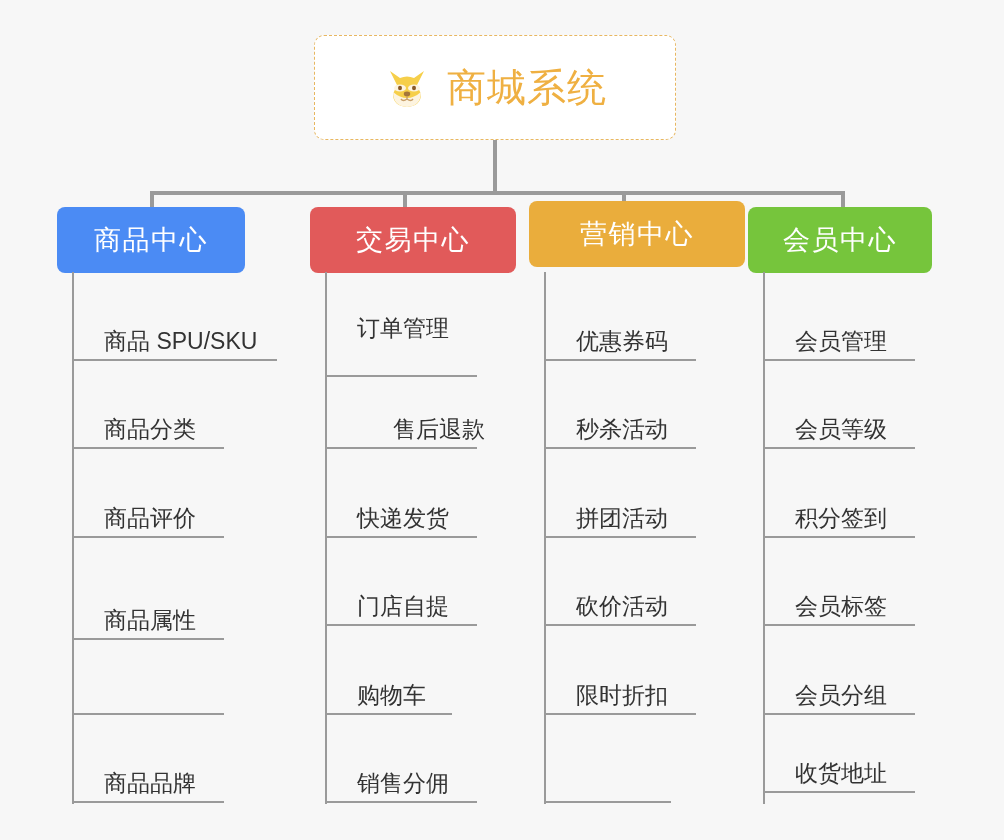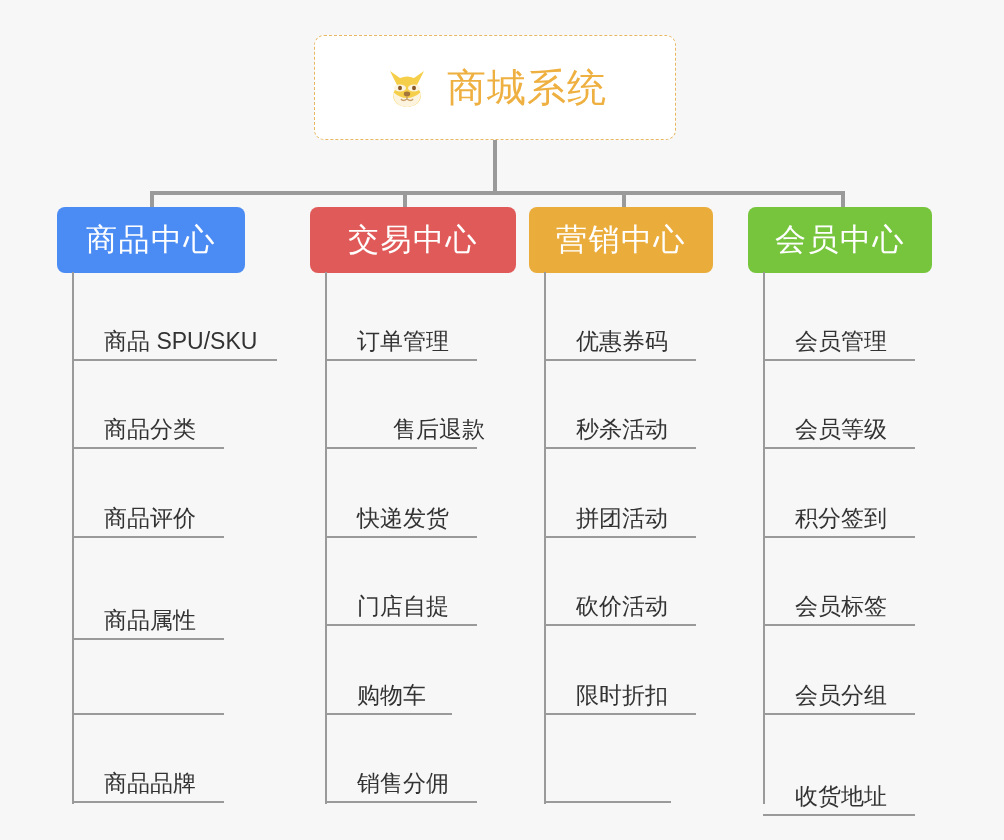--- a/index.html
+++ b/index.html
@@ -59,21 +59,21 @@
   .category {
     position: absolute;
     height: 66px;
     border-radius: 8px;
     display: flex;
     align-items: center;
     justify-content: center;
   }
   .category-label {
     color: #ffffff;
-    font-size: 31px;
+    font-size: 27px;
     letter-spacing: 1.5px;
     white-space: nowrap;
   }
 
   
   .leaf-col {
     position: absolute;
     top: 272px;
   }
   .leaf-spine {
@@ -135,21 +135,21 @@
   <div class="conn conn-v" style="left:403px; top:191px; height:18px;"></div>
   <div class="conn conn-v" style="left:622px; top:191px; height:18px;"></div>
   <div class="conn conn-v" style="left:841px; top:191px; height:18px;"></div>
 
   <div class="category" style="left:57px; top:207px; width:188px; background:#4b8bf4;">
     <span class="category-label">商品中心</span>
   </div>
   <div class="category" style="left:310px; top:207px; width:206px; background:#e15a5a;">
     <span class="category-label">交易中心</span>
   </div>
-  <div class="category" style="left:529px; top:207px; width:184px; background:#eaad3c;">
+  <div class="category" style="left:529px; top:201px; width:216px; background:#eaad3c;">
     <span class="category-label">营销中心</span>
   </div>
   <div class="category" style="left:748px; top:207px; width:184px; background:#76c53c;">
     <span class="category-label">会员中心</span>
   </div>
 
   <div class="leaf-col" style="left:72px;">
     <div class="leaf-spine" style="height:532px;"></div>
     <div class="leaf-item" style="top:0px;">
       <div class="leaf-underline" style="width:205px;"></div>
@@ -171,21 +171,21 @@
       <div class="leaf-underline" style="width:152px;"></div>
     </div>
     <div class="leaf-item" style="top:442.5px;">
       <div class="leaf-underline" style="width:152px;"></div>
       <span class="leaf-label">商品品牌</span>
     </div>
   </div>
 
   <div class="leaf-col" style="left:325px;">
     <div class="leaf-spine" style="height:532px;"></div>
-    <div class="leaf-item" style="top:0px;">
+    <div class="leaf-item" style="top:16px;align-items:center;">
       <div class="leaf-underline" style="width:152px;"></div>
       <span class="leaf-label">订单管理</span>
     </div>
     <div class="leaf-item" style="top:88.5px;padding-left:36px;">
       <div class="leaf-underline" style="width:152px;"></div>
       <span class="leaf-label">售后退款</span>
     </div>
     <div class="leaf-item" style="top:177px;">
       <div class="leaf-underline" style="width:152px;"></div>
       <span class="leaf-label">快递发货</span>
@@ -246,19 +246,19 @@
       <span class="leaf-label">积分签到</span>
     </div>
     <div class="leaf-item" style="top:265.5px;">
       <div class="leaf-underline" style="width:152px;"></div>
       <span class="leaf-label">会员标签</span>
     </div>
     <div class="leaf-item" style="top:354px;">
       <div class="leaf-underline" style="width:152px;"></div>
       <span class="leaf-label">会员分组</span>
     </div>
-    <div class="leaf-item" style="top:455px;">
+    <div class="leaf-item" style="top:432px;">
       <div class="leaf-underline" style="width:152px;"></div>
       <span class="leaf-label">收货地址</span>
     </div>
   </div>
 
 </div>
 
 </body></html>

